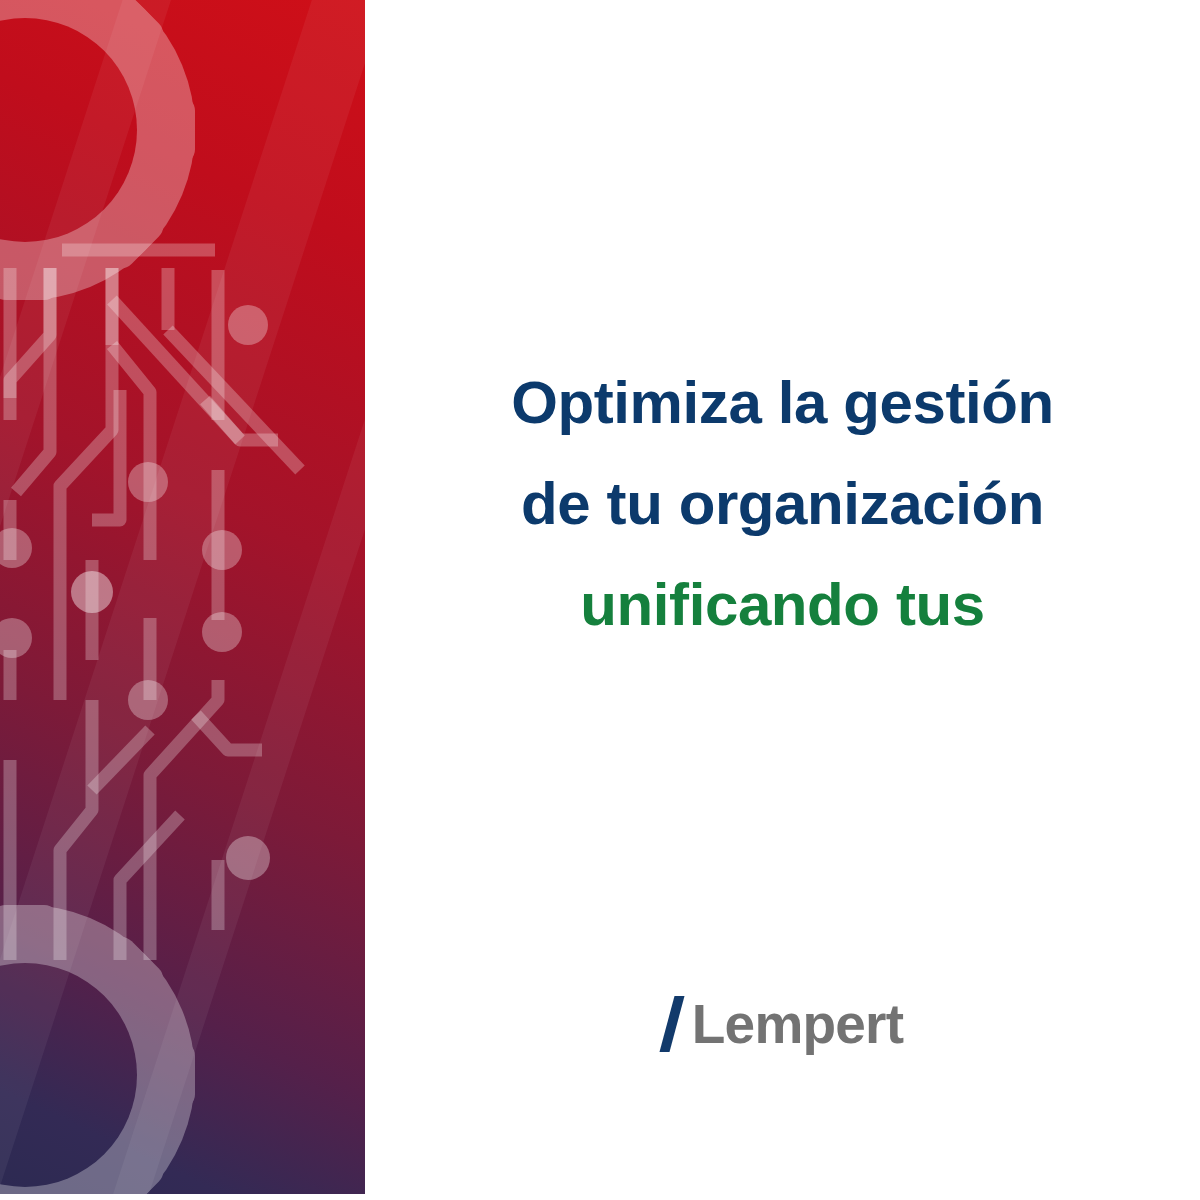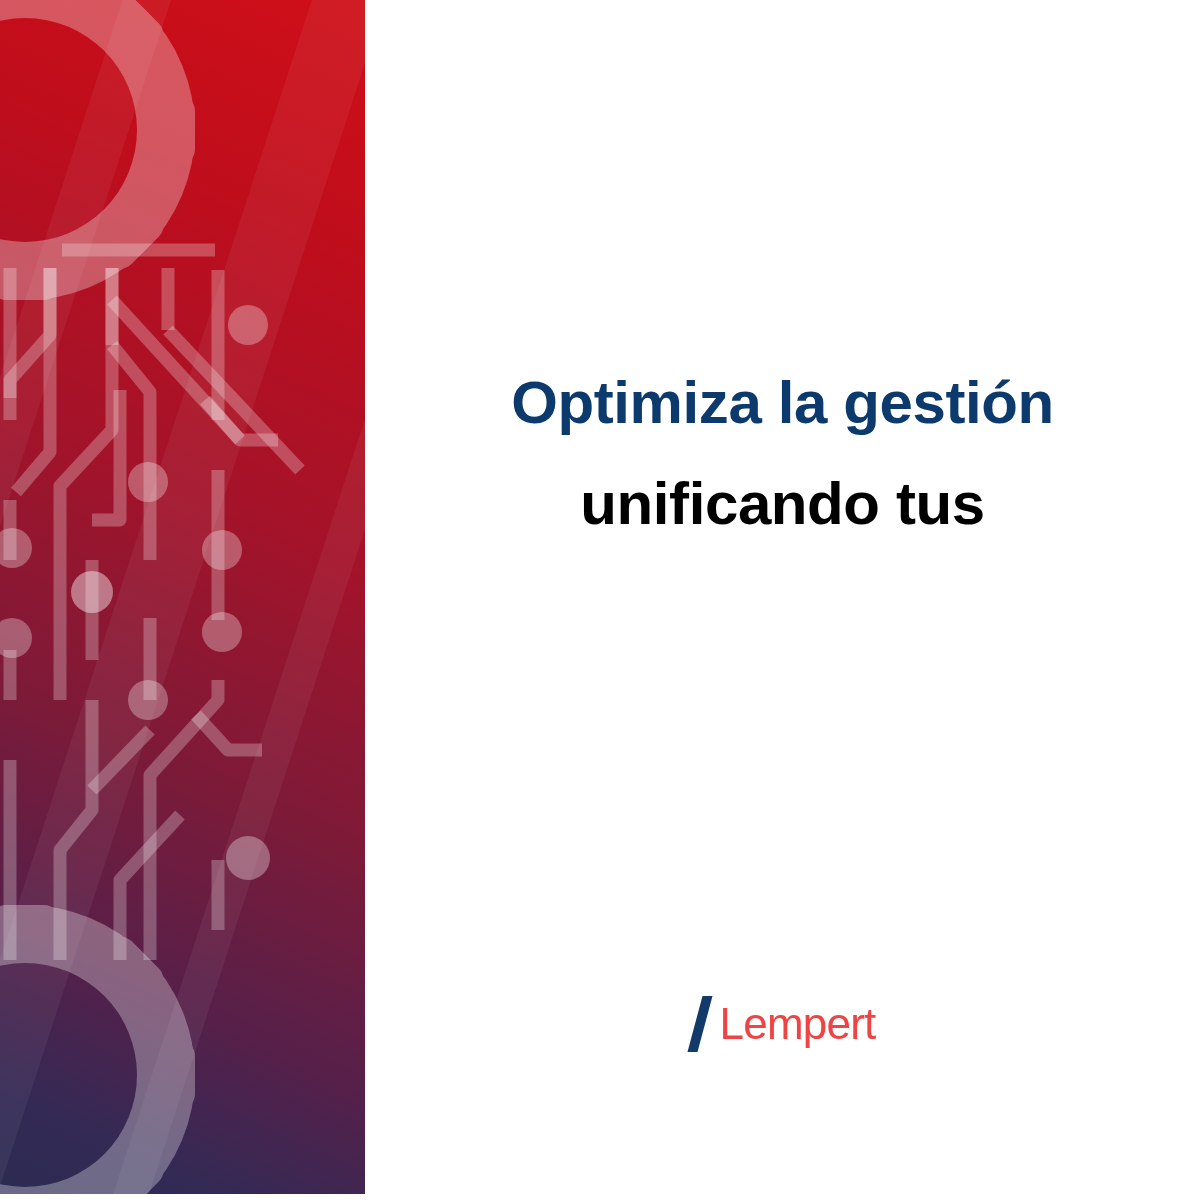--- a/index.html
+++ b/index.html
@@ -65,21 +65,21 @@
     font-size: 60px;
     font-weight: 700;
     line-height: 101px;
     letter-spacing: -0.4px;
   }
   .headline .ln {
     display: block;
     white-space: nowrap;
   }
   .headline .nav  { color: #0c3a6c; }
-  .headline .red  { color: #000000; }
+  .headline .red  { color: #15803d; }
 
   
   .logo {
     position: absolute;
     left: 55px;
     top: 996px;
     width: 725px;
     display: flex;
     align-items: center;
     justify-content: center;
@@ -95,23 +95,23 @@
     content: "";
     position: absolute;
     left: 5px;
     top: 0;
     width: 10px;
     height: 56px;
     background: #123a6b;
     transform: skewX(-15deg);
   }
   .logo-word {
-    font-size: 44px;
-    font-weight: 400;
-    color: #ef4444;
+    font-size: 55px;
+    font-weight: 700;
+    color: #737373;
     letter-spacing: -0.8px;
     line-height: 1;
   }
 </style>
 </head>
 <body>
 
 <div class="poster">
 
   <div class="graphic-panel">
@@ -214,20 +214,21 @@
         </g>
 
       </g>
     </svg>
   </div>
 
   <div class="content-panel">
 
     <h1 class="headline">
       <span class="ln nav">Optimiza la gestión</span>
+      <span class="ln nav">de tu organización</span>
       <span class="ln red">unificando tus</span>
     </h1>
 
     <div class="logo">
       <span class="logo-slash"></span>
       <span class="logo-word">Lempert</span>
     </div>
 
   </div>
 

